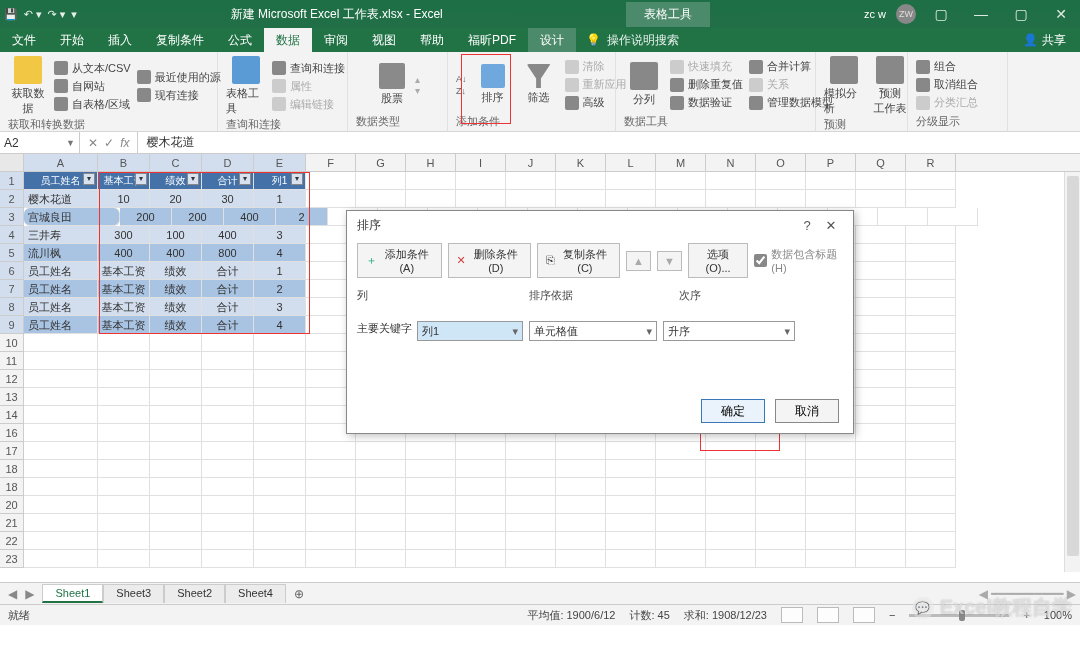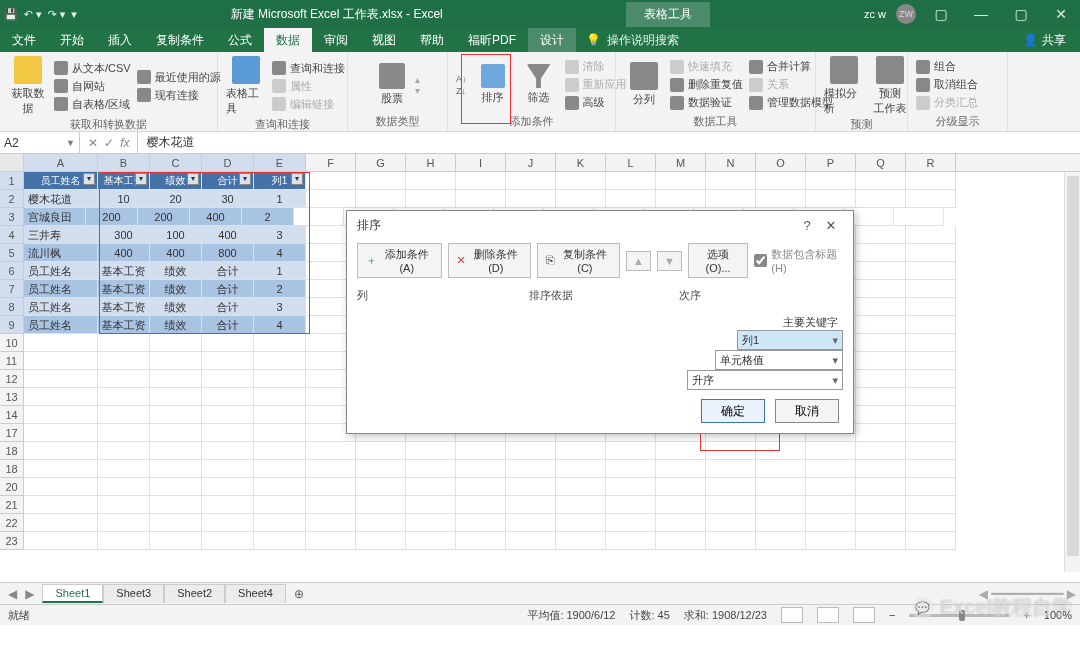--- a/index.html
+++ b/index.html
@@ -21,21 +21,21 @@
 .menutabs .tab.active { background: #f3f3f3; color: #217346; }
 .menutabs .tab.context { background: #4b8a6a; }
 .menutabs .spacer { flex: 1; }
 .menutabs .tell { display: flex; align-items: center; gap: 6px; padding: 0 10px; color: #e6f0eb; font-size: 12px; }
 .menutabs .share { padding: 0 14px; display: flex; align-items: center; }
 
 
 .ribbon { height: 80px; background: #f3f3f3; border-bottom: 1px solid #d6d6d6; display: flex; }
 .rgroup { border-right: 1px solid #e1e1e1; padding: 4px 8px 2px; display: flex; flex-direction: column; }
 .rgroup .body { flex: 1; display: flex; gap: 6px; }
-.rgroup .label { text-align: center; font-size: 11px; color: #666; padding-top: 1px;}
+.rgroup .label { text-align: left; font-size: 11px; color: #666; padding-top: 1px;}
 .rbtn { display: flex; flex-direction: column; align-items: center; justify-content: center; font-size: 11px; color: #444; gap: 2px; min-width: 34px; }
 .rbtn .ic { width: 18px; height: 18px; background: #888; border-radius: 2px; }
 .rsmall { font-size: 11px; color: #444; display: flex; align-items: center; gap: 4px; white-space: nowrap; }
 .rsmall .ic { width: 14px; height: 14px; background: #888; border-radius: 2px; display: inline-block; }
 .col { display: flex; flex-direction: column; gap: 3px; justify-content: center; }
 .big { min-width: 40px; }
 .big .ic { width: 28px; height: 28px; }
 
 
 .formulabar { height: 22px; border-bottom: 1px solid #ccc; display: flex; align-items: stretch; background: #fff; }
@@ -84,21 +84,21 @@
 .dialog .dtitle .dbtn { width: 24px; text-align: center; color: #555; font-size: 13px; }
 .dtoolbar { padding: 4px 10px; display: flex; gap: 6px; align-items: center; }
 .dtoolbar button { font-size: 11px; padding: 3px 8px; background: #f4f4f4; border: 1px solid #bbb; color: #333; display:flex; align-items:center; gap:4px; }
 .dtoolbar .chk { font-size: 11px; color: #888; margin-left: auto; display:flex; align-items:center; gap:4px; }
 .dtoolbar .chk input { accent-color: #888; }
 .dbody { padding: 6px 10px; }
 .dbody .hdrrow { display: flex; font-size: 11px; color: #444; }
 .dbody .hdrrow > div:nth-child(1){ width: 172px; }
 .dbody .hdrrow > div:nth-child(2){ width: 150px; }
 .dbody .hdrrow > div:nth-child(3){ width: 150px; }
-.dbody .critrow { display: flex; align-items: flex-end; margin-top: 12px; flex-direction: column; }
+.dbody .critrow { display: flex; align-items: flex-start; margin-top: 18px; }
 .dbody .critrow .lbl { width: 60px; font-size: 11px; }
 .dbody .critrow select, .dbody .critrow .sel { font-size: 11px; height: 20px; border: 1px solid #999; background: #fff; padding: 0 4px; }
 .dbody .critrow .sel.hl { background: #cfe6f7; }
 .dfooter { position: absolute; bottom: 10px; right: 14px; display: flex; gap: 10px; }
 .dfooter button { width: 64px; height: 24px; font-size: 12px; border: 1px solid #888; background: #f4f4f4; }
 .dfooter button.primary { border: 1px solid #3a77b7; background: #eaf2fb; }
 
 
 .watermark { position: absolute; right: 8px; bottom: 26px; color: rgba(230,230,230,.65); font-size: 20px; font-weight: bold; display:flex; align-items:center; gap:6px; text-shadow:0 0 2px rgba(0,0,0,.2);}
 .watermark .wic { width:22px; height:22px; border-radius:50%; background:rgba(230,230,230,.5); display:inline-flex; align-items:center; justify-content:center; font-size:12px;}
@@ -400,21 +400,21 @@
         <div class="cell" style="width: 50px;"></div>
         <div class="cell" style="width: 50px;"></div>
         <div class="cell" style="width: 50px;"></div>
         <div class="cell" style="width: 50px;"></div>
         <div class="cell" style="width: 50px;"></div>
         <div class="cell" style="width: 50px;"></div>
         <div class="cell" style="width: 50px;"></div>
       </div>
       <div class="row">
         <div class="rh" style="background: rgb(210, 222, 238);">3</div>
-        <div class="cell band2 seltext" style="width: 62px;">宫城良田</div>
+        <div class="cell band2 seltext" style="width: 96px; border-radius: 6px;">宫城良田</div>
         <div class="cell band2" style="width: 52px;">200</div>
         <div class="cell band2" style="width: 52px;">200</div>
         <div class="cell band2" style="width: 52px;">400</div>
         <div class="cell band2" style="width: 52px;">2</div>
         <div class="cell" style="width: 50px;"></div>
         <div class="cell" style="width: 50px;"></div>
         <div class="cell" style="width: 50px;"></div>
         <div class="cell" style="width: 50px;"></div>
         <div class="cell" style="width: 50px;"></div>
         <div class="cell" style="width: 50px;"></div>
@@ -631,20 +631,41 @@
         <div class="cell" style="width: 50px;"></div>
         <div class="cell" style="width: 50px;"></div>
         <div class="cell" style="width: 50px;"></div>
         <div class="cell" style="width: 50px;"></div>
         <div class="cell" style="width: 50px;"></div>
         <div class="cell" style="width: 50px;"></div>
         <div class="cell" style="width: 50px;"></div>
       </div>
       <div class="row">
         <div class="rh">14</div>
+        <div class="cell" style="width: 74px;"></div>
+        <div class="cell" style="width: 52px;"></div>
+        <div class="cell" style="width: 52px;"></div>
+        <div class="cell" style="width: 52px;"></div>
+        <div class="cell" style="width: 52px;"></div>
+        <div class="cell" style="width: 50px;"></div>
+        <div class="cell" style="width: 50px;"></div>
+        <div class="cell" style="width: 50px;"></div>
+        <div class="cell" style="width: 50px;"></div>
+        <div class="cell" style="width: 50px;"></div>
+        <div class="cell" style="width: 50px;"></div>
+        <div class="cell" style="width: 50px;"></div>
+        <div class="cell" style="width: 50px;"></div>
+        <div class="cell" style="width: 50px;"></div>
+        <div class="cell" style="width: 50px;"></div>
+        <div class="cell" style="width: 50px;"></div>
+        <div class="cell" style="width: 50px;"></div>
+        <div class="cell" style="width: 50px;"></div>
+      </div>
+      <div class="row">
+        <div class="rh">16</div>
         <div class="cell" style="width: 74px;"></div>
         <div class="cell" style="width: 52px;"></div>
         <div class="cell" style="width: 52px;"></div>
         <div class="cell" style="width: 52px;"></div>
         <div class="cell" style="width: 52px;"></div>
         <div class="cell" style="width: 50px;"></div>
         <div class="cell" style="width: 50px;"></div>
         <div class="cell" style="width: 50px;"></div>
         <div class="cell" style="width: 50px;"></div>
         <div class="cell" style="width: 50px;"></div>
@@ -859,21 +880,21 @@
       <div class="sel hl" style="width:106px;display:flex;align-items:center">
           <span style="flex:1">列1</span>
           <span style="color:#666">▾</span>
         </div>
       <div style="width:6px"></div>
       <div class="sel" style="width:128px;display:flex;align-items:center">
           <span style="flex:1">单元格值</span>
           <span style="color:#666">▾</span>
         </div>
       <div style="width:6px"></div>
-      <div class="sel" style="width:156px;display:flex;align-items:center">
+      <div class="sel" style="width:132px;display:flex;align-items:center">
           <span style="flex:1">升序</span>
           <span style="color:#666">▾</span>
         </div>
     </div>
   </div>
   <div class="dfooter">
     <button class="primary">确定</button>
     <button>取消</button>
   </div>
 </div>

